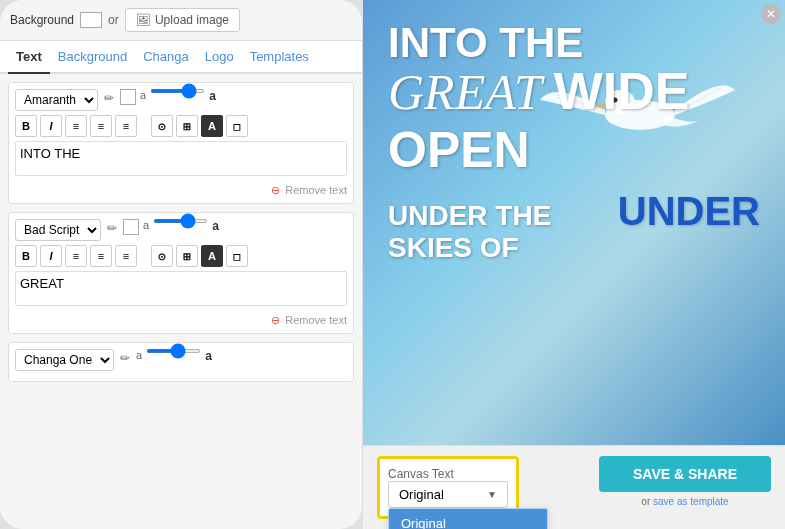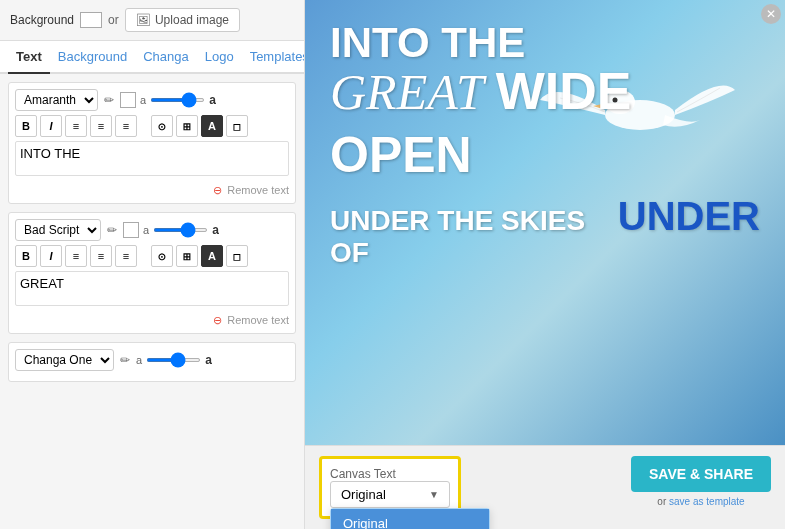--- a/index.html
+++ b/index.html
@@ -8,27 +8,28 @@
       font-size: 13px;
       background: #e0e0e0;
       width: 785px;
       height: 529px;
       overflow: hidden;
       display: flex;
     }
 
     
     .left-panel {
-      width: 305px;
+      width: 363px;
       background: #f5f5f5;
       border-right: 1px solid #ddd;
       display: flex;
       flex-direction: column;
       height: 529px;
       overflow: hidden;
+      border-radius: 23px;
     }
 
     
     .bg-row {
       display: flex;
       align-items: center;
       padding: 8px 10px;
       background: #f5f5f5;
       border-bottom: 1px solid #ddd;
       gap: 6px;
@@ -94,21 +95,21 @@
     .text-block {
       background: white;
       border: 1px solid #ddd;
       border-radius: 3px;
       margin-bottom: 8px;
       padding: 6px;
     }
 
     .font-row {
       display: flex;
-      align-items: center;
+      align-items: flex-start;
       gap: 4px;
       margin-bottom: 4px;
     }
     .font-select {
       font-size: 12px;
       border: 1px solid #ccc;
       border-radius: 3px;
       padding: 2px 4px;
       background: white;
       cursor: pointer;
@@ -260,21 +261,20 @@
       font-weight: 900;
       text-shadow: 1px 1px 3px rgba(0,0,0,0.3);
     }
 
     .canvas-text-open {
       color: white;
       font-size: 50px;
       font-weight: bold;
       text-shadow: 1px 1px 3px rgba(0,0,0,0.3);
       z-index: 2;
-      margin-top: 5px;
     }
 
     .canvas-text-under {
       display: flex;
       align-items: baseline;
       gap: 0;
       z-index: 2;
       margin-top: 10px;
     }
     .canvas-text-under-white {
@@ -364,21 +364,21 @@
       flex-direction: column;
       align-items: center;
       gap: 4px;
     }
 
     .save-btn {
       background: #2ab5c8;
       color: white;
       border: none;
       border-radius: 4px;
-      padding: 10px 18px;
+      padding: 10px 34px;
       font-size: 14px;
       font-weight: bold;
       cursor: pointer;
       white-space: nowrap;
     }
 
     .save-template-row {
       font-size: 10px;
       color: #666;
     }

